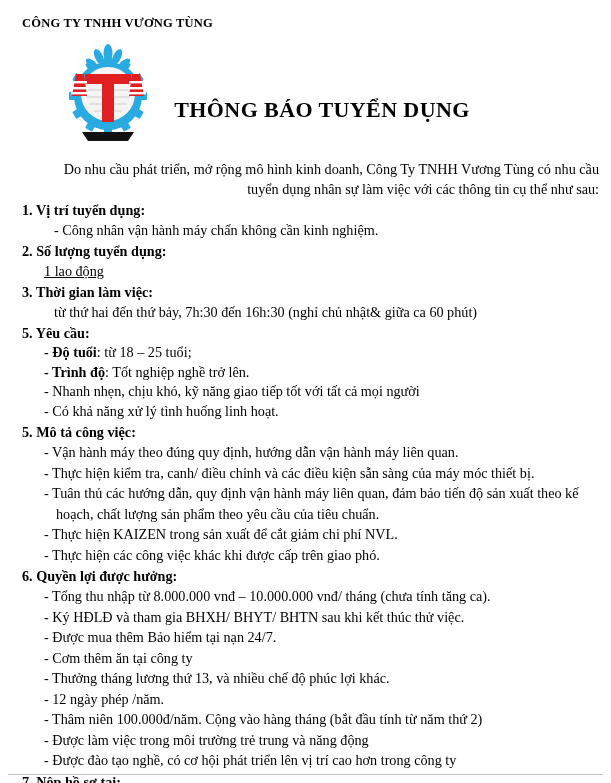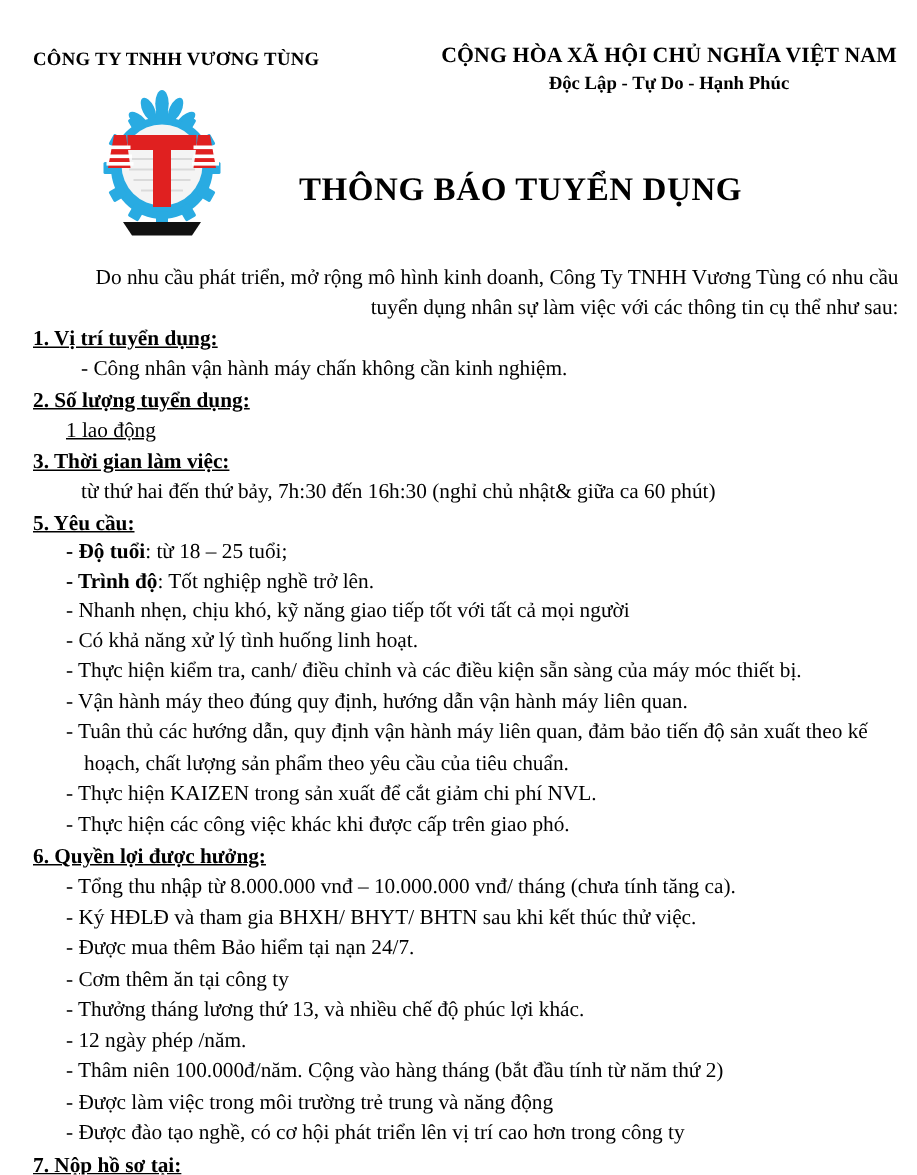--- a/index.html
+++ b/index.html
@@ -14,21 +14,20 @@
     font-family: "Liberation Serif", "DejaVu Serif", serif;
     color: #000000;
     overflow: hidden;
   }
 
   .page {
     position: relative;
     width: 611px;
     height: 560px;
     box-sizing: border-box;
-    margin-top: 16px;
   }
 
   
   .header {
     position: relative;
     height: 148px;
   }
   .company-name {
     position: absolute;
     left: 22px;
@@ -64,21 +63,21 @@
     left: 58px;
     top: 44px;
     width: 100px;
     height: 100px;
   }
   .logo-wrap svg { display: block; }
 
   
   .doc-title {
     position: absolute;
-    left: 182px;
+    left: 157px;
     top: 97px;
     width: 330px;
     text-align: center;
     font-size: 22px;
     font-weight: bold;
     letter-spacing: 0.4px;
     white-space: nowrap;
   }
 
   
@@ -94,21 +93,20 @@
   .para {
     font-size: 14.2px;
     line-height: 19.5px;
     text-align: right;
   }
 
   .section-heading {
     font-size: 14.2px;
     line-height: 20px;
     font-weight: bold;
-    text-decoration: underline;
     display: inline-block;
     margin-top: 1px;
   }
   .heading-row { line-height: 20px; }
 
   .bullet {
     font-size: 14.2px;
     line-height: 20.5px;
     padding-left: 34px;
     text-indent: -12px;
@@ -139,24 +137,20 @@
 </style>
 </head>
 <body>
 
 <div class="page">
 
   <div class="header">
 
     <div class="company-name">CÔNG TY TNHH VƯƠNG TÙNG</div>
 
-    <div class="nation-block">
-      <div class="nation-line1">CỘNG HÒA XÃ HỘI CHỦ NGHĨA VIỆT NAM</div>
-      <div class="nation-line2">Độc Lập  - Tự Do - Hạnh Phúc</div>
-    </div>
 
     <div class="logo-wrap">
       <svg width="100" height="100" viewBox="0 0 100 100">
 
         <g fill="#29ABE2">
           <ellipse cx="50" cy="9" rx="4.5" ry="9"></ellipse>
           <ellipse cx="41" cy="13" rx="4" ry="8.5" transform="rotate(-26 41 13)"></ellipse>
           <ellipse cx="59" cy="13" rx="4" ry="8.5" transform="rotate(26 59 13)"></ellipse>
           <ellipse cx="34" cy="20" rx="3.6" ry="7.5" transform="rotate(-50 34 20)"></ellipse>
           <ellipse cx="66" cy="20" rx="3.6" ry="7.5" transform="rotate(50 66 20)"></ellipse>
@@ -249,22 +243,25 @@
     <div class="bullet tight">
       <span class="lbl">- Trình độ</span><span>: Tốt nghiệp nghề trở lên.</span>
     </div>
     <div class="bullet tight">
       <span>- Nhanh nhẹn, chịu khó, kỹ năng giao tiếp tốt với tất cả mọi người</span>
     </div>
     <div class="bullet tight">
       <span>- Có khả năng xử lý tình huống linh hoạt.</span>
     </div>
 
+    <div class="heading-row">
+      <span class="section-heading">5. Mô tả công việc:</span>
+    </div>
+    <div class="bullet">- Vận hành máy theo đúng quy định, hướng dẫn vận hành máy liên quan.</div>
     <div class="bullet">- Thực hiện kiểm tra, canh/ điều chỉnh và các điều kiện sẵn sàng của máy móc thiết bị.</div>
-    <div class="bullet">- Vận hành máy theo đúng quy định, hướng dẫn vận hành máy liên quan.</div>
     <div class="bullet">- Tuân thủ các hướng dẫn, quy định vận hành máy liên quan, đảm bảo tiến độ sản xuất theo kế hoạch, chất lượng sản phẩm theo yêu cầu của tiêu chuẩn.</div>
     <div class="bullet">- Thực hiện KAIZEN trong sản xuất để cắt giảm chi phí NVL.</div>
     <div class="bullet">- Thực hiện các công việc khác khi được cấp trên giao phó.</div>
 
     <div class="heading-row">
       <span class="section-heading">6. Quyền lợi được hưởng:</span>
     </div>
     <div class="bullet">- Tổng thu nhập từ 8.000.000 vnđ – 10.000.000 vnđ/ tháng (chưa tính tăng ca).</div>
     <div class="bullet">- Ký HĐLĐ và tham gia BHXH/ BHYT/ BHTN sau khi kết thúc thử việc.</div>
     <div class="bullet">- Được mua thêm Bảo hiểm tại nạn 24/7.</div>

